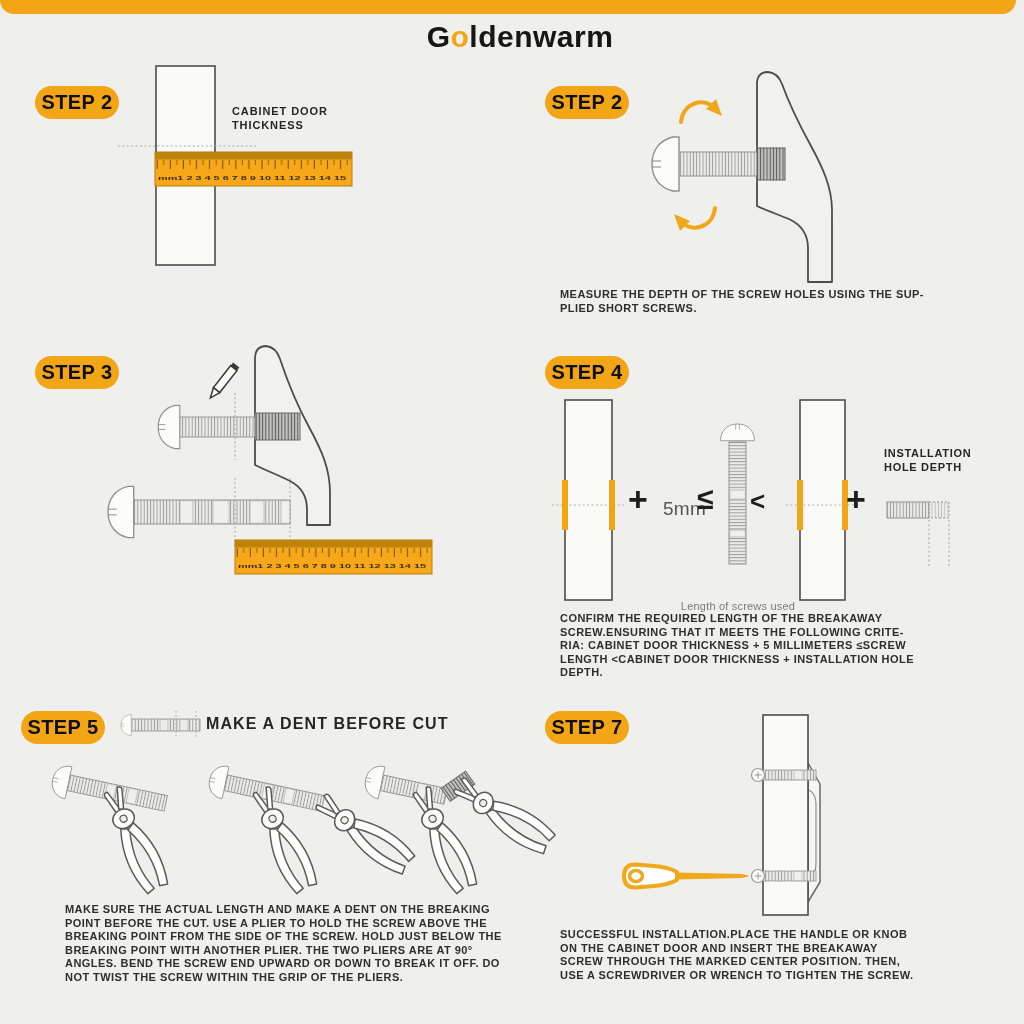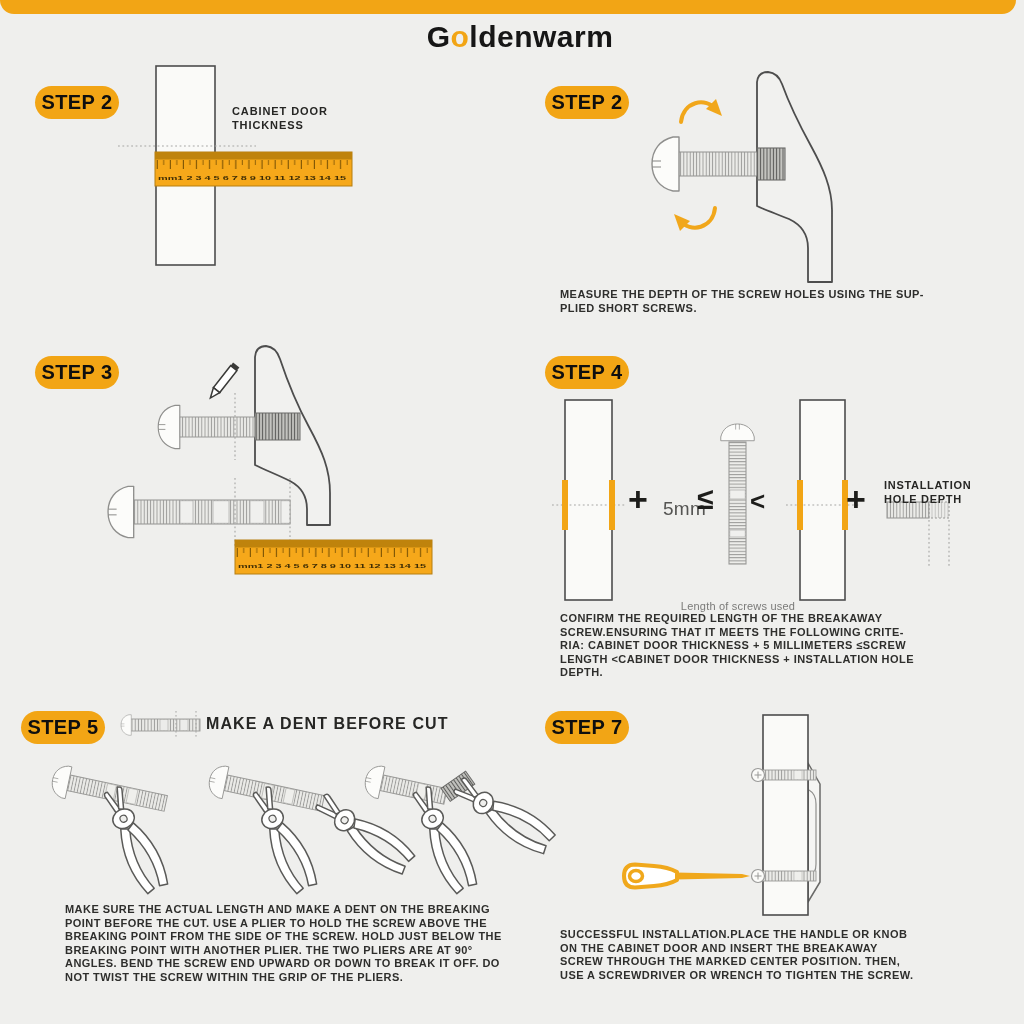--- a/index.html
+++ b/index.html
@@ -10,21 +10,21 @@
   .logo{position:absolute;left:0;top:20px;width:1024px;text-align:center;
         font-weight:800;font-size:30px;letter-spacing:.5px;color:#161616;margin-left:8px;}
   .logo .accent{color:#F2A515;}
   .badge{position:absolute;width:84px;height:33px;background:#F2A515;border-radius:17px;
          display:flex;align-items:center;justify-content:center;
          font-weight:800;font-size:20px;color:#0f0f0f;letter-spacing:.4px;}
   .caption{position:absolute;font-weight:bold;font-size:11px;line-height:13.5px;
            letter-spacing:.45px;color:#2E2E2C;white-space:pre-line;width:470px;}
   .mlabel{position:absolute;font-weight:bold;color:#262624;white-space:pre-line;}
   .lbl-cabinet{left:232px;top:104px;font-size:11px;line-height:14px;letter-spacing:.9px;}
-  .lbl-hole{left:884px;top:446px;font-size:11px;line-height:14px;letter-spacing:.7px;margin-top:32px;}
+  .lbl-hole{left:884px;top:446px;font-size:11px;line-height:14px;letter-spacing:.7px;}
   .lbl-dent{left:206px;top:715px;font-size:16px;letter-spacing:1.1px;}
   .sym{position:absolute;color:#1d1d1b;font-weight:800;}
   .sym-plus{font-size:34px;line-height:34px;}
   .sym-lte{font-size:30px;line-height:34px;}
   .sym-lt{font-size:26px;line-height:30px;}
   .sym-5mm{font-size:19px;font-weight:400;color:#555553;letter-spacing:.3px;}
   .sym-screwlen{position:absolute;font-size:11px;font-weight:400;color:#7A7A78;
                 width:160px;text-align:center;letter-spacing:.2px;margin-top:29px;}
   svg{position:absolute;overflow:visible;}
   svg text{font-family:"Liberation Sans",sans-serif;}

